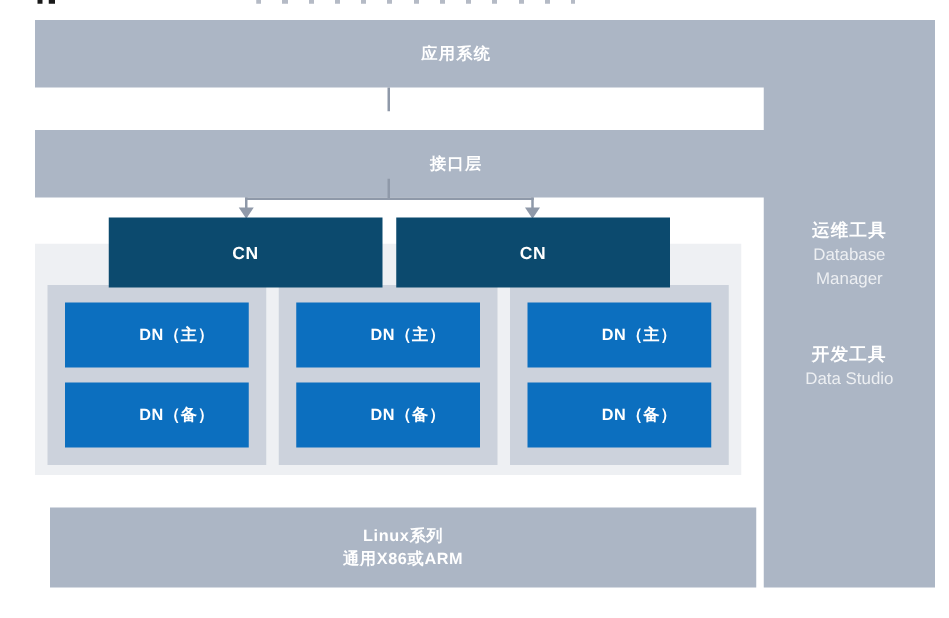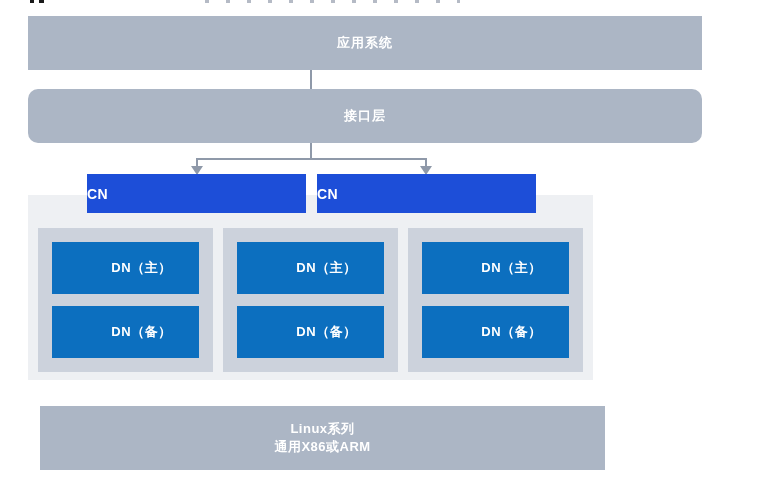--- a/index.html
+++ b/index.html
@@ -29,44 +29,44 @@
   
   .layer-bar {
     position: absolute;
     left: 28px; width: 674px; height: 54px;
     background: #acb6c5;
     color: #ffffff;
     font-size: 13px; font-weight: bold; letter-spacing: 1px;
     display: flex; align-items: center; justify-content: center;
   }
   .app-bar   { top: 16px; }
-  .iface-bar { top: 89px; border-radius: 10px; }
+  .iface-bar { top: 104px; }
 
   
   .conn { position: absolute; background: #8f99a9; }
   .v-app-iface { left: 310px; top: 70px;  width: 2px; height: 19px; }
   .v-stem      { left: 310px; top: 143px; width: 2px; height: 16px; }
   .h-branch    { left: 196px; top: 158px; width: 231px; height: 2px; }
   .v-stub-l    { left: 196px; top: 158px; width: 2px; height: 9px; }
   .v-stub-r    { left: 425px; top: 158px; width: 2px; height: 9px; }
   .arrowhead {
     position: absolute; top: 166px; width: 0; height: 0;
     border-left: 6px solid transparent;
     border-right: 6px solid transparent;
     border-top: 9px solid #8f99a9;
   }
   .arrowhead-l { left: 191px; }
   .arrowhead-r { left: 420px; }
 
   
   .cn-node {
-    position: absolute; top: 174px; width: 219px; height: 39px;
-    background: #1d4ed8;
+    position: absolute; top: 174px; width: 219px; height: 56px;
+    background: #0c4a6e;
     color: #ffffff; font-size: 14px; font-weight: bold; letter-spacing: 0.5px;
-    display: flex; align-items: center; justify-content: flex-start;
+    display: flex; align-items: center; justify-content: center;
     z-index: 2;
   }
   .cn-left  { left: 87px; }
   .cn-right { left: 317px; }
 
   
   .cluster {
     position: absolute; left: 28px; top: 195px; width: 565px; height: 185px;
     background: #eef0f3;
     z-index: 1;
@@ -177,14 +177,25 @@
     <div class="dn-node dn-standby">
       <span>DN（备）</span>
     </div>
   </div>
 
   <div class="os-bar">
     <span>Linux系列</span>
     <span>通用X86或ARM</span>
   </div>
 
+  <div class="sidebar">
+    <div class="tool-group">
+      <div class="tool-title">运维工具</div>
+      <div class="tool-line">Database</div>
+      <div class="tool-line">Manager</div>
+    </div>
+    <div class="tool-group">
+      <div class="tool-title">开发工具</div>
+      <div class="tool-line">Data Studio</div>
+    </div>
+  </div>
 
 </div>
 
 </body></html>

